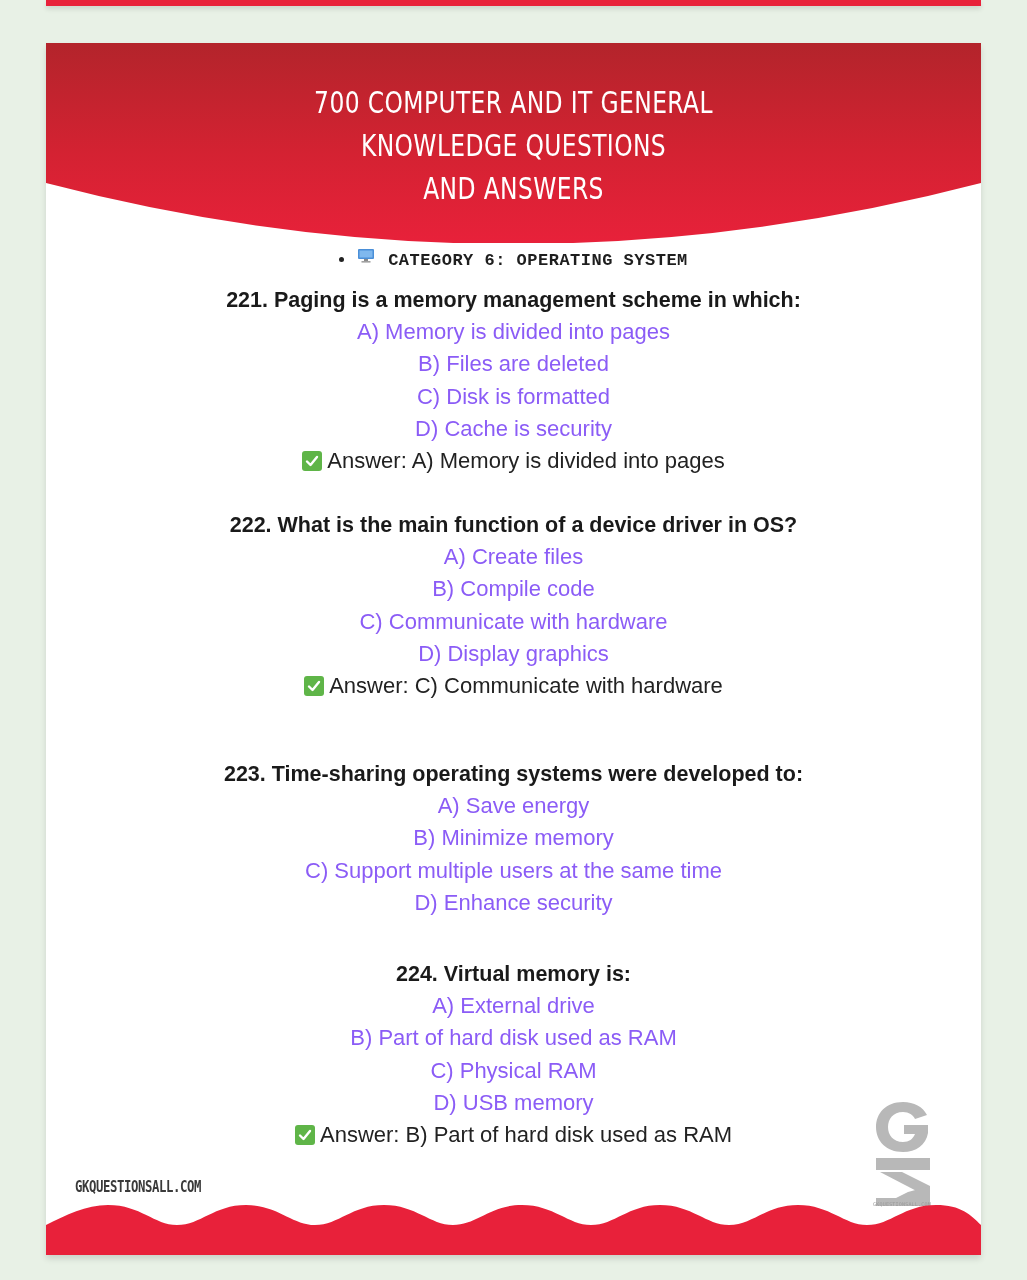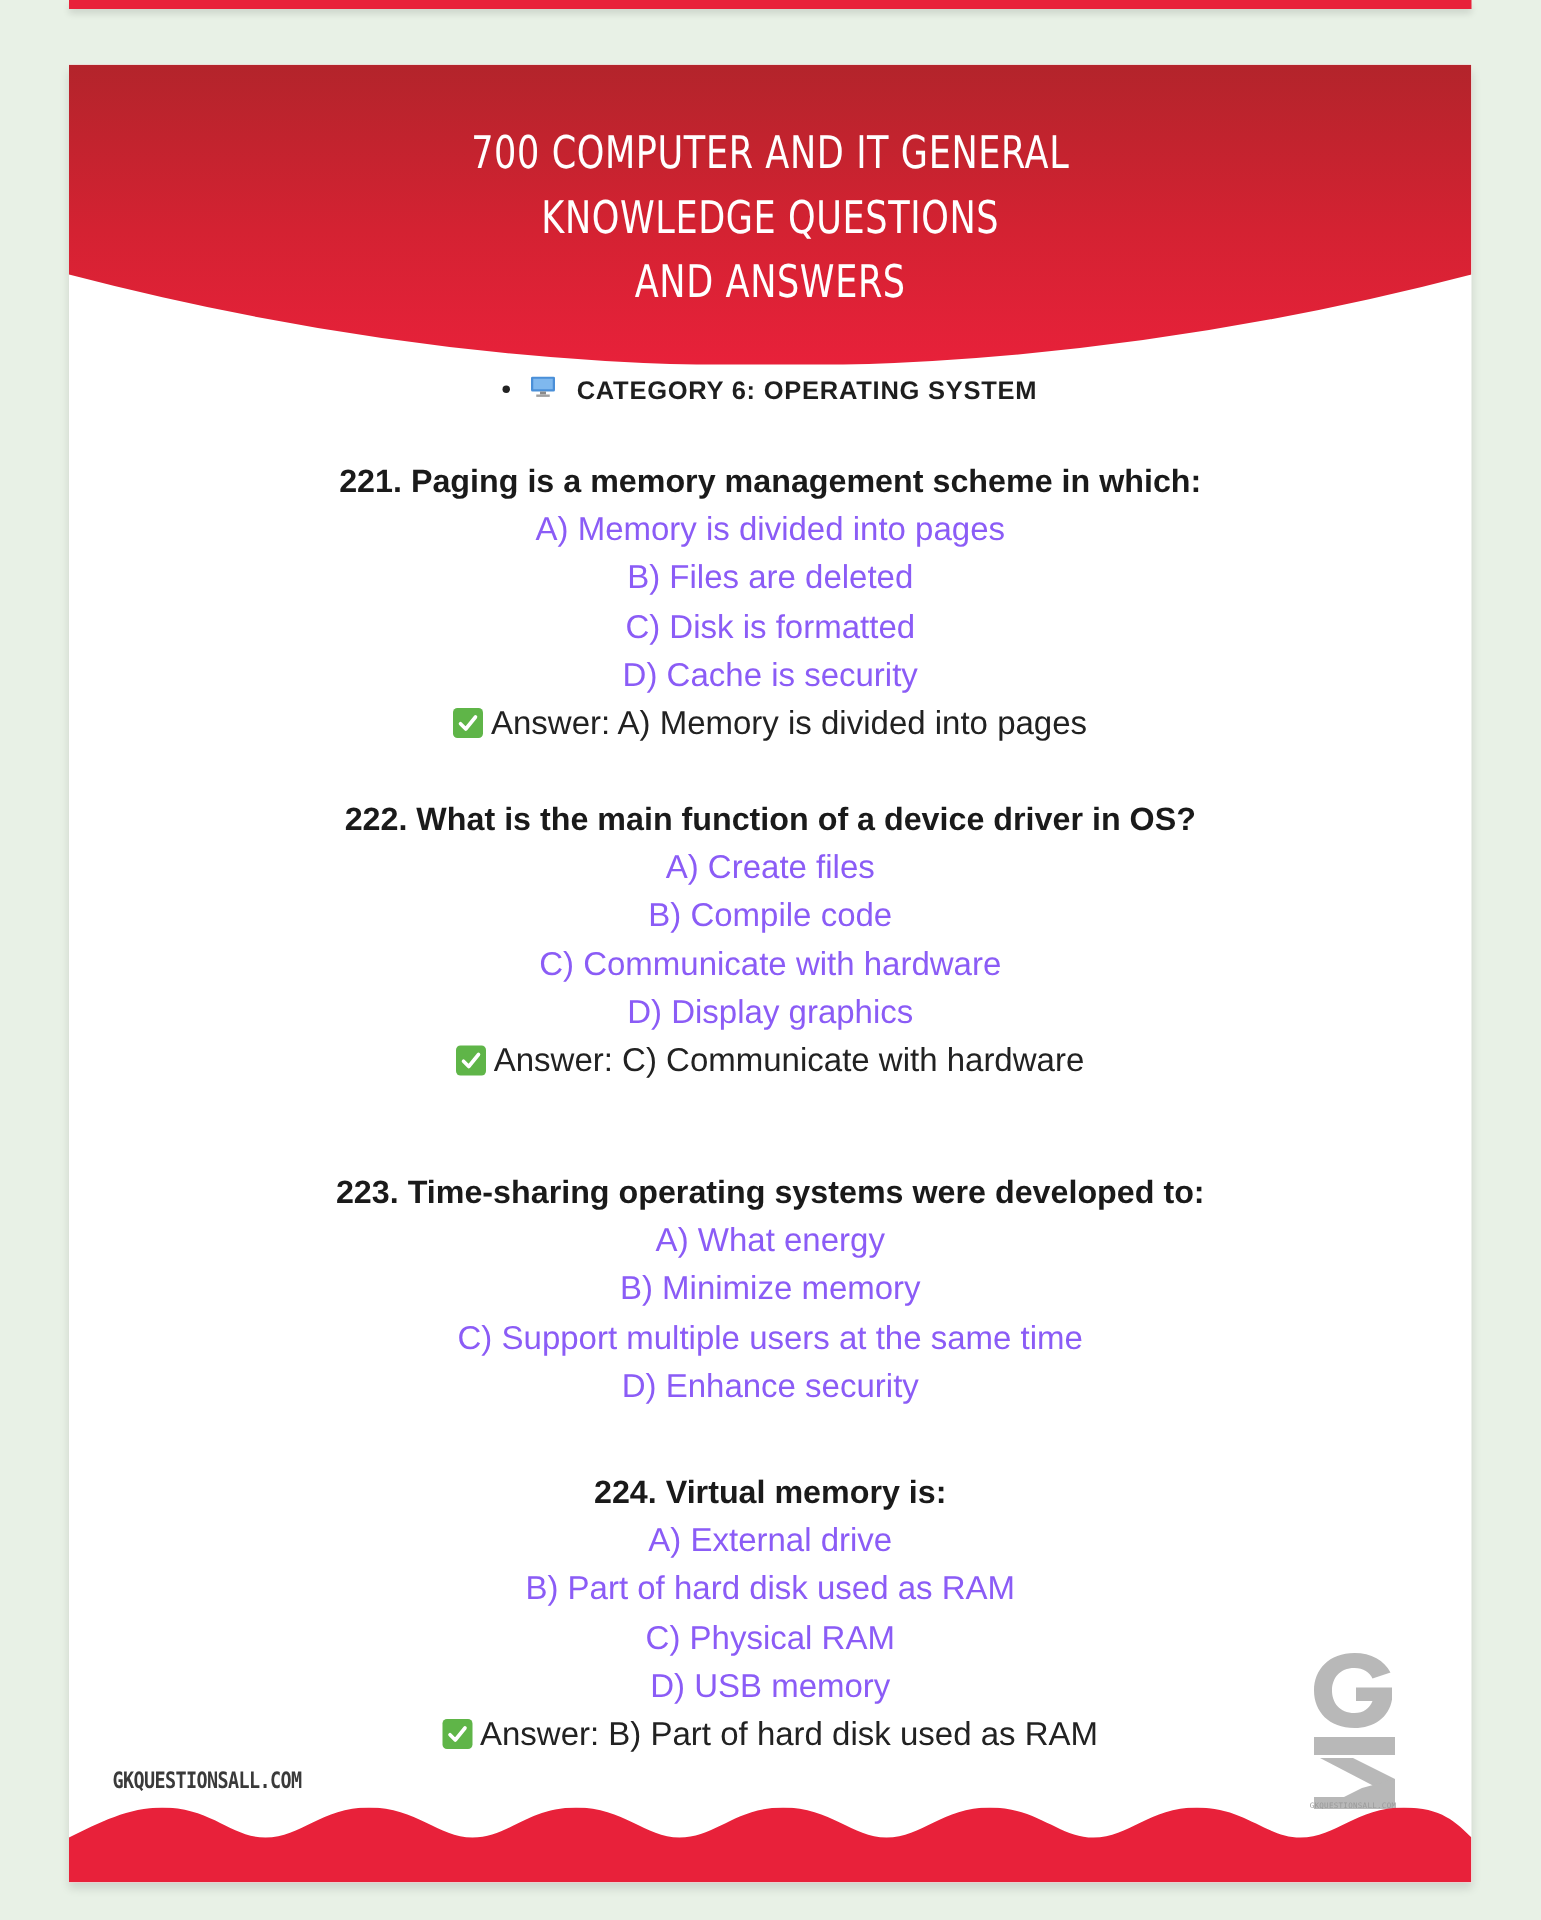--- a/index.html
+++ b/index.html
@@ -56,21 +56,21 @@
   }
   .header-title div {
     white-space: nowrap;
   }
   .category {
     position: absolute;
     left: 0;
     top: 206px;
     width: 935px;
     text-align: center;
-    font-family: Liberation Sans, sans-serif;
+    font-family: Liberation Mono, monospace;
     font-weight: bold;
     font-size: 17px;
     color: #1e1e1e;
     letter-spacing: 0.5px;
     line-height: 24px;
   }
   .category .bullet {
     display: inline-block;
     width: 5px;
     height: 5px;
@@ -88,21 +88,20 @@
     position: relative;
     top: -2px;
   }
   .qa {
     position: absolute;
     left: 0;
     width: 935px;
     text-align: center;
     font-family: "Liberation Sans", sans-serif;
     color: #1a1a1a;
-    margin-top: 21px;
   }
   .qa .q {
     font-weight: bold;
     font-size: 21.5px;
     line-height: 32px;
     white-space: nowrap;
   }
   .qa .opt {
     font-size: 22px;
     line-height: 32.3px;
@@ -218,21 +217,21 @@
     <div class="opt">B) Compile code</div>
     <div class="opt">C) Communicate with hardware</div>
     <div class="opt">D) Display graphics</div>
     <div class="ans"><span class="check"><svg width="16" height="16" viewBox="0 0 16 16">
             <path d="M3 8.5 L6.5 12 L13 4" stroke="#fff" stroke-width="2.4" fill="none" stroke-linecap="round" stroke-linejoin="round"></path>
           </svg></span><span>Answer: C) Communicate with hardware</span></div>
   </div>
 
   <div class="qa" style="top:715px;">
     <div class="q">223. Time-sharing operating systems were developed to:</div>
-    <div class="opt">A) What energy</div>
+    <div class="opt">A) Save energy</div>
     <div class="opt">B) Minimize memory</div>
     <div class="opt">C) Support multiple users at the same time</div>
     <div class="opt">D) Enhance security</div>
   </div>
 
   <div class="qa" style="top:915px;">
     <div class="q">224. Virtual memory is:</div>
     <div class="opt">A) External drive</div>
     <div class="opt">B) Part of hard disk used as RAM</div>
     <div class="opt">C) Physical RAM</div>

